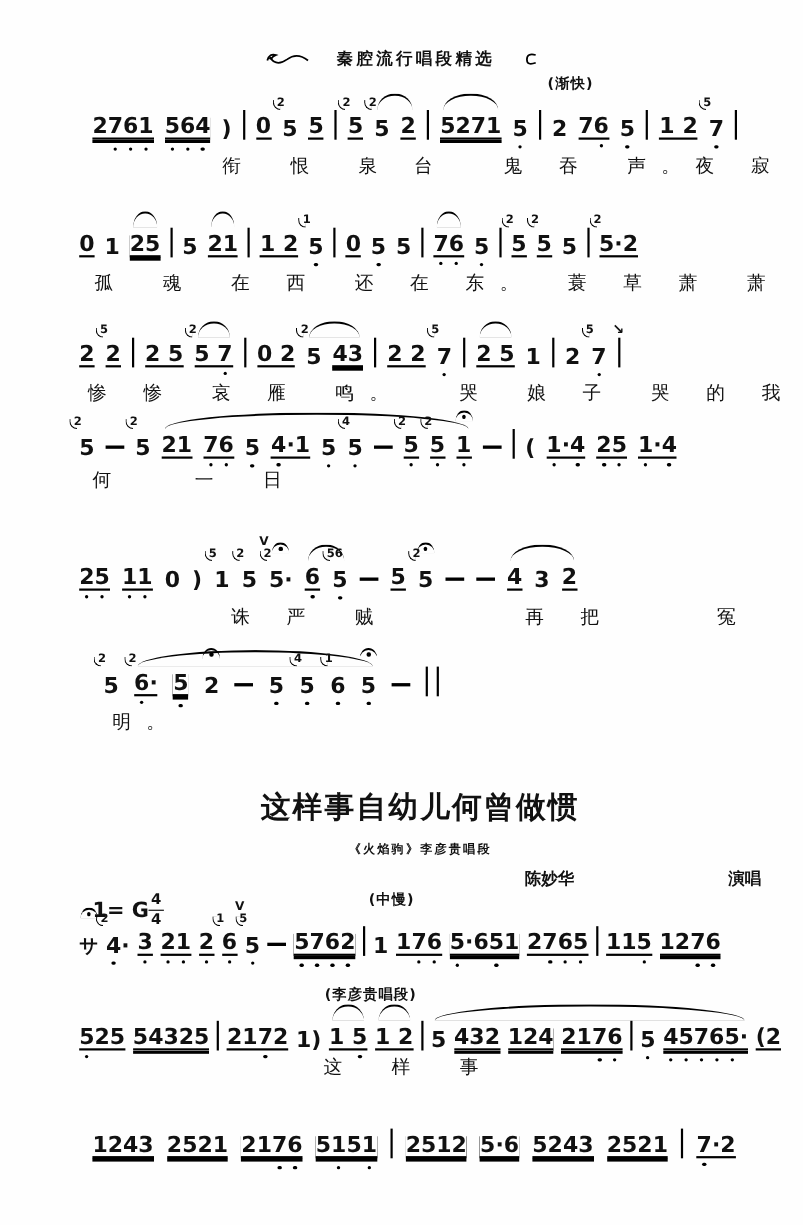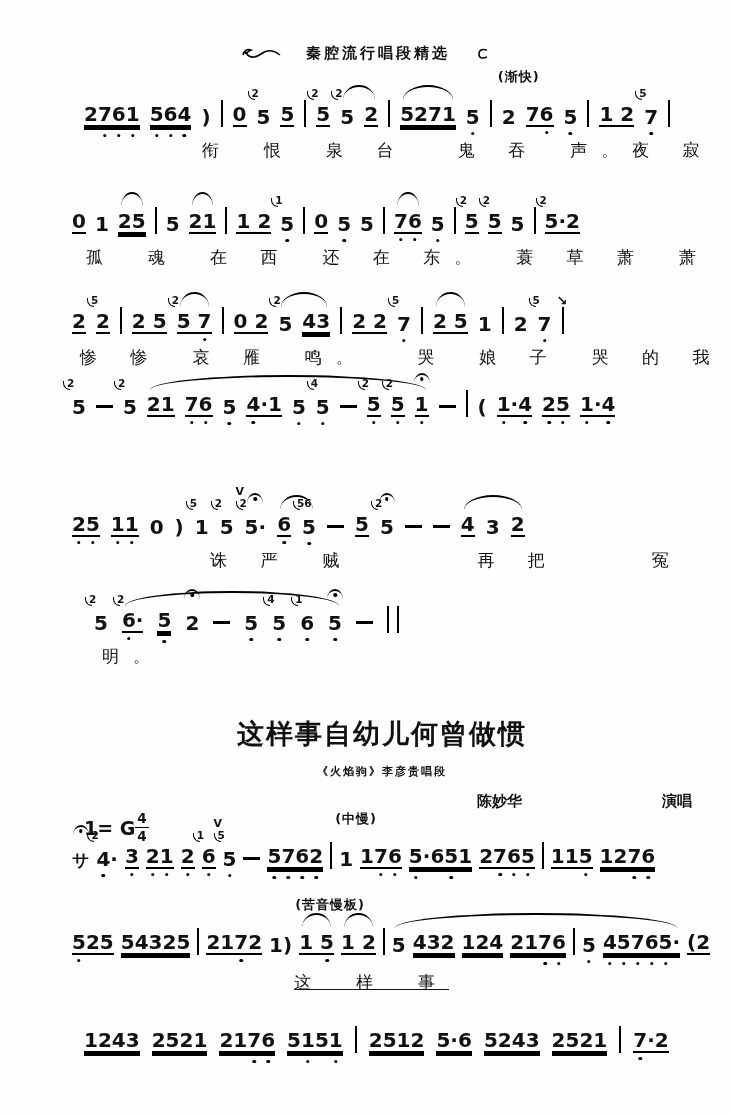--- a/index.html
+++ b/index.html
@@ -43,28 +43,28 @@
   .pre{font-size:13.5px;font-weight:bold;margin:0 0 8px -2px;letter-spacing:1px;}
   .lyricline{margin-top:12px;font-size:17px;font-weight:500;letter-spacing:14px;white-space:nowrap;}
   
   .s1{top:100px;padding-left:12px;} .s1 .noteline{--g:10px;} .s1 .lyricline{padding-left:118px;}
   .s2{top:207px;} .s2 .noteline{--g:9px;} .s2 .lyricline{padding-left:14px;}
   .s3{top:307px;} .s3 .noteline{--g:10px;} .s3 .lyricline{padding-left:8px;}
   .s4{top:390px;} .s4 .noteline{--g:10px;} .s4 .lyricline{padding-left:12px;margin-top:8px;}
   .s5{top:510px;} .s5 .noteline{--g:11px;} .s5 .lyricline{padding-left:138px;}
   .s6{top:606px;padding-left:22px;} .s6 .noteline{--g:14px;} .s6 .lyricline{padding-left:8px;}
   .s7{top:842px;} .s7 .noteline{--g:7px;}
-  .s8{top:928px;} .s8 .noteline{--g:7px;} .s8 .lyricline{padding-left:222px;margin-top:16px;text-decoration:underline;}
+  .s8{top:928px;} .s8 .noteline{--g:7px;} .s8 .lyricline{padding-left:222px;margin-top:3px;}
   .s9{top:1026px;padding-left:12px;} .s9 .noteline{--g:12px;}
   
   .titleblock{position:absolute;top:716px;left:72px;right:38px;height:140px;}
   .title{text-align:center;font-size:27px;font-weight:bold;letter-spacing:2px;}
   .subtitle{text-align:center;font-size:11px;font-weight:bold;margin-top:12px;letter-spacing:2px;}
   .credits{position:absolute;right:0;top:74px;width:215px;font-size:15px;font-weight:bold;}
-  .credits .row{display:flex;justify-content:space-between;line-height:1.5;}
+  .credits .row{display:flex;justify-content:space-between;line-height:1.5;font-family:Liberation Mono, monospace;}
   .keysig{position:absolute;left:12px;top:96px;display:flex;align-items:center;gap:0;font-size:19px;font-weight:bold;}
   .frac{display:inline-flex;flex-direction:column;align-items:center;font-size:13.5px;line-height:1;font-weight:bold;}
   .frac .ftop{border-bottom:1.8px solid #000;padding:0 2px 1.5px;margin-bottom:1.5px;}
 </style>
 </head>
 <body>
 
 <div class="page">
 
   <div class="hdr">
@@ -514,20 +514,21 @@
           </span>
           <span class="tok">
             <span class="txt u1">
               <span class="ch ld">1</span>
               <span class="ch">·</span>
               <span class="ch ld">4</span>
             </span>
           </span>
         </span>
       </div>
+      <div class="lyricline">何　　一　日</div>
     </div>
   <div class="system s5">
       <div class="noteline">
         <span class="seg">
           <span class="tok">
             <span class="txt u1">
               <span class="ch ld">2</span>
               <span class="ch ld">5</span>
             </span>
           </span>
@@ -833,21 +834,21 @@
           </span>
           <span class="tok">
             <span class="txt">
               <span class="ch">1</span>
               <span class="ch">)</span>
             </span>
           </span>
         </span>
         <span class="seg arc">
           <span class="tok">
-            <span class="ann">(苦音慢板)</span>
+            <span class="ann">(李彦贵唱段)</span>
             <span class="txt u1">
               <span class="ch">1</span>
               <span class="ch">&nbsp;</span>
               <span class="ch ld">5</span>
             </span>
           </span>
         </span>
         <span class="seg arc">
           <span class="tok">
             <span class="txt u1">

